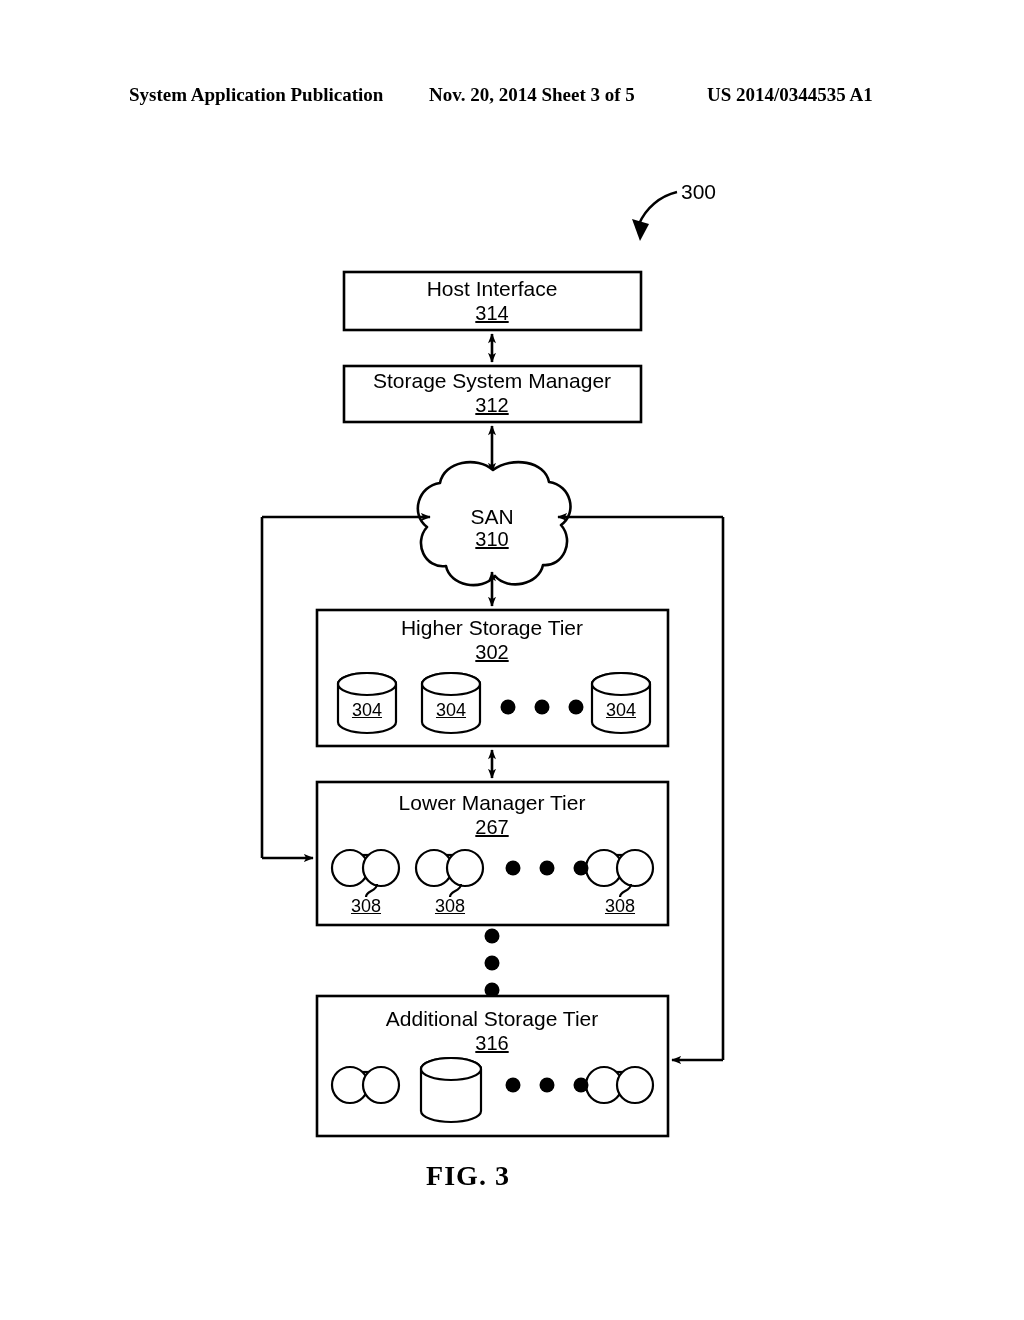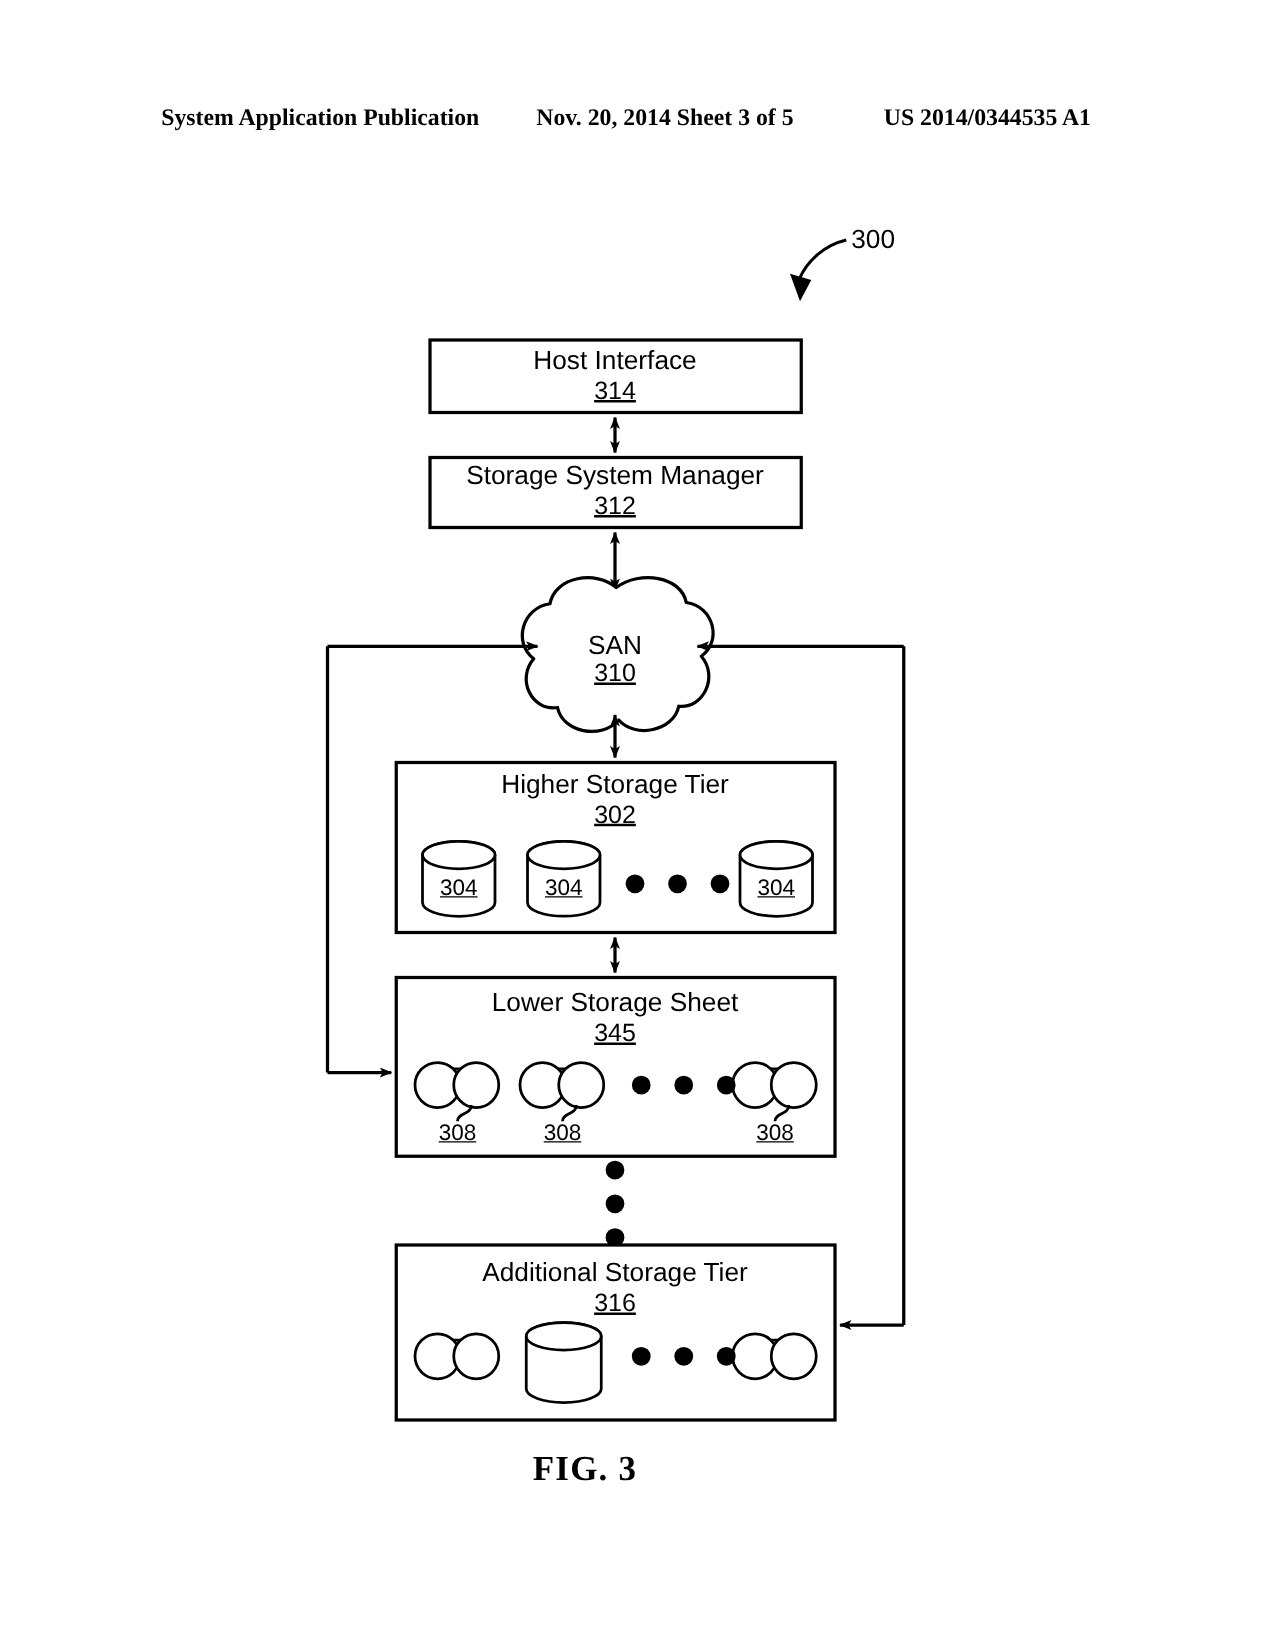--- a/index.html
+++ b/index.html
@@ -228,22 +228,22 @@
 <div class="fig-text cloud-title centerline" style="left:492px; top:505px;">SAN</div>
 <div class="fig-text box-ref centerline" style="left:492px; top:528px;">310</div>
 
 <div class="fig-text box-title centerline" style="left:492px; top:616px;">Higher Storage Tier</div>
 <div class="fig-text box-ref centerline" style="left:492px; top:641px;">302</div>
 
 <div class="fig-text cyl-ref centerline" style="left:367px; top:700px;">304</div>
 <div class="fig-text cyl-ref centerline" style="left:451px; top:700px;">304</div>
 <div class="fig-text cyl-ref centerline" style="left:621px; top:700px;">304</div>
 
-<div class="fig-text box-title centerline" style="left:492px; top:791px;">Lower Storage Sheet</div>
-<div class="fig-text box-ref centerline" style="left:492px; top:816px;">345</div>
+<div class="fig-text box-title centerline" style="left:492px; top:791px;">Lower Manager Tier</div>
+<div class="fig-text box-ref centerline" style="left:492px; top:816px;">267</div>
 
 <div class="fig-text small-ref centerline" style="left:366px; top:896px;">308</div>
 <div class="fig-text small-ref centerline" style="left:450px; top:896px;">308</div>
 <div class="fig-text small-ref centerline" style="left:620px; top:896px;">308</div>
 
 <div class="fig-text box-title centerline" style="left:492px; top:1007px;">Additional Storage Tier</div>
 <div class="fig-text box-ref centerline" style="left:492px; top:1032px;">316</div>
 
 <div id="fig-caption">FIG. 3</div>
 

